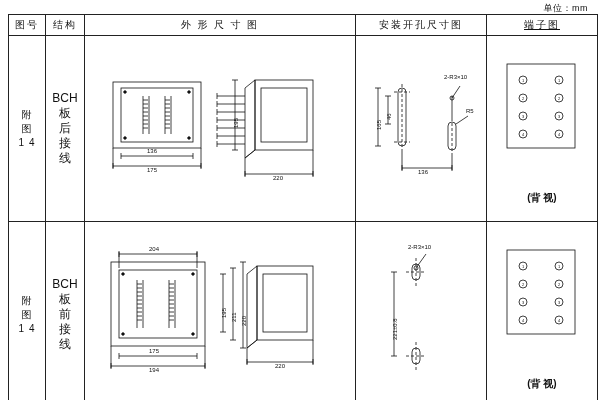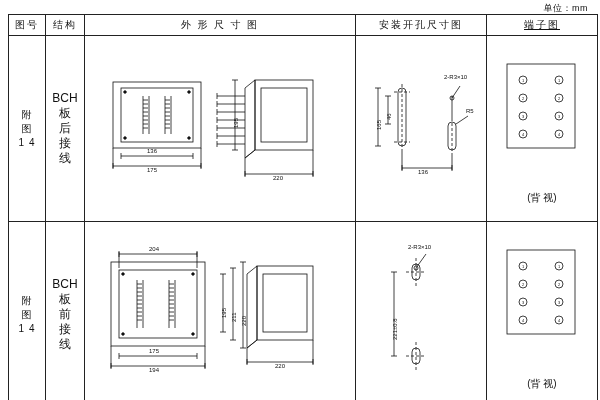--- a/index.html
+++ b/index.html
@@ -82,20 +82,21 @@
     transform: rotate(-90deg);
     transform-origin: left top;
   }
   .back-view {
     position: absolute;
     width: 100%;
     text-align: center;
     font-size: 10px;
     bottom: 16px;
     left: 0;
+    font-weight: bold;
   }
   svg { display: block; }
 </style>
 </head>
 <body>
 
 <div class="page">
 
   <div class="unit-note">单位：mm</div>
 

